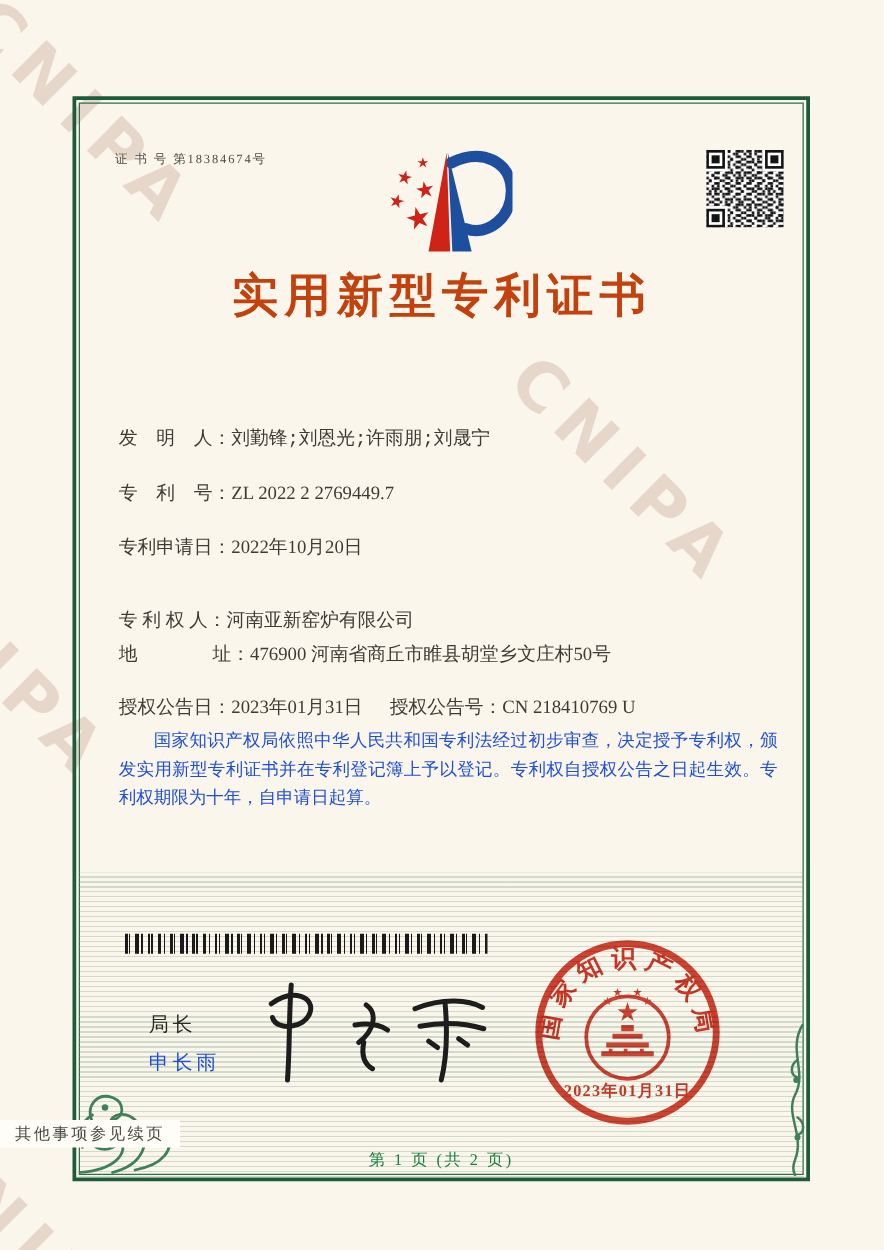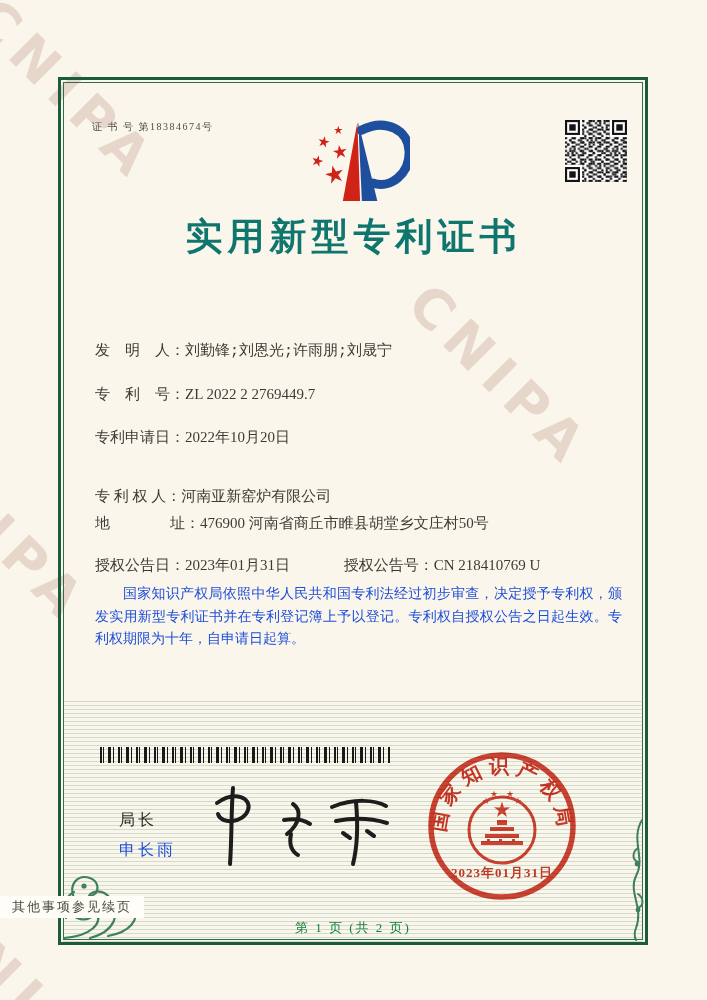--- a/index.html
+++ b/index.html
@@ -10,25 +10,25 @@
       transform-origin:0 0;transform:rotate(45deg);z-index:1;white-space:nowrap;}
   .frame{position:absolute;left:58px;top:77px;width:590px;height:868px;
          border:3px solid #1e5a3c;z-index:2;box-sizing:border-box;}
   .frame-inner{position:absolute;inset:2px;border:1px solid #2e6e4c;}
   .band{position:absolute;left:63px;top:698px;width:580px;height:244px;z-index:2;
         background:repeating-linear-gradient(0deg, rgba(113,156,126,0.30) 0 1px, rgba(255,255,255,0) 1px 4px);}
   .certno{position:absolute;left:92px;top:120px;font-size:10px;letter-spacing:1.5px;color:#4c4c42;z-index:3;}
   .logo{position:absolute;left:292px;top:114px;width:118px;height:98px;z-index:3;}
   .qr{position:absolute;left:565px;top:120px;width:62px;height:62px;z-index:3;}
   .title{position:absolute;left:0;top:212px;width:707px;text-align:center;
-         font-size:37px;font-weight:700;letter-spacing:5px;color:#0f766e;z-index:3;}
+         font-size:37px;font-weight:700;letter-spacing:5px;color:#c2410c;z-index:3;}
   .frow{position:absolute;left:95px;width:530px;font-size:15px;color:#3c3c34;z-index:3;white-space:nowrap;}
   .frow .lbl{color:#3c3c34;}
   .frow .val{color:#3c3c34;}
-  .pair2{display:inline-block;margin-left:50px;}
+  .pair2{display:inline-block;margin-left:18px;}
   .para{position:absolute;left:95px;width:527px;font-size:14px;line-height:1.62;
         text-align:justify;text-indent:2em;color:#1d4ed8;z-index:3;}
   .barcode{position:absolute;left:100px;top:747px;width:290px;height:16px;z-index:3;
     background:repeating-linear-gradient(90deg,#1a1a1a 0 2px,transparent 2px 3px,#1a1a1a 3px 4px,transparent 4px 8px,#1a1a1a 8px 11px,transparent 11px 13px,#1a1a1a 13px 14px,transparent 14px 18px);}
   .dtitle{position:absolute;left:119px;top:810px;font-size:16px;color:#2b2b25;z-index:3;letter-spacing:3px;}
   .dname{position:absolute;left:119px;top:840px;font-size:16px;color:#1d4ed8;z-index:3;letter-spacing:3px;}
   .sig{position:absolute;left:205px;top:776px;width:195px;height:100px;z-index:3;}
   .seal{position:absolute;left:424px;top:748px;width:156px;height:156px;z-index:4;mix-blend-mode:multiply;}
   .sealdate{position:absolute;left:424px;top:864px;width:156px;text-align:center;
             font-size:13px;font-weight:700;letter-spacing:1px;color:#bf3828;z-index:5;}

